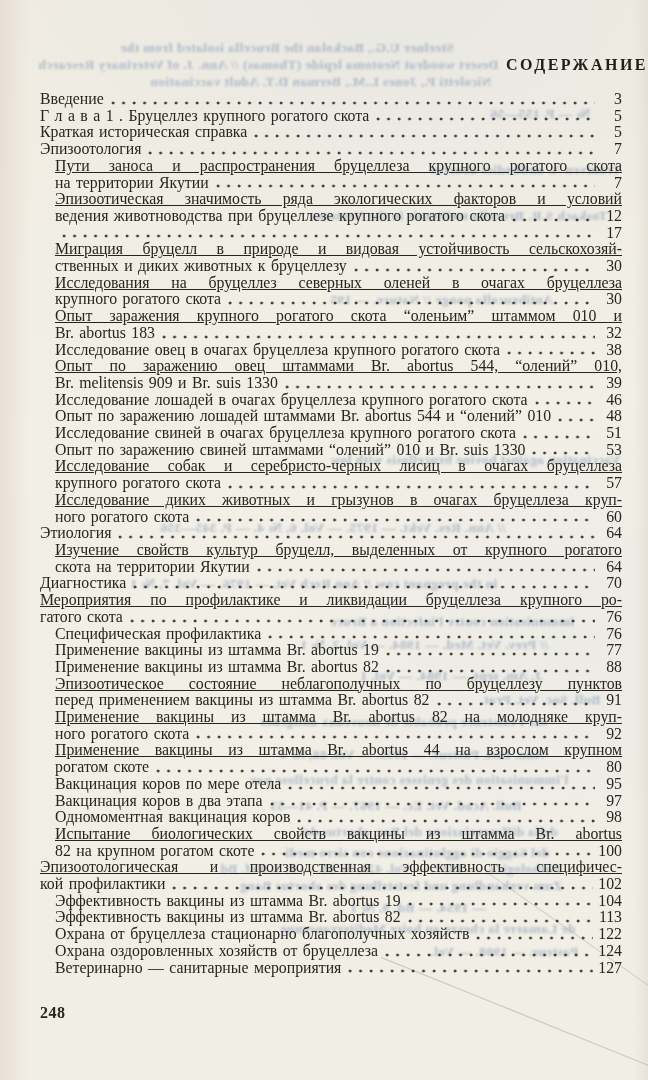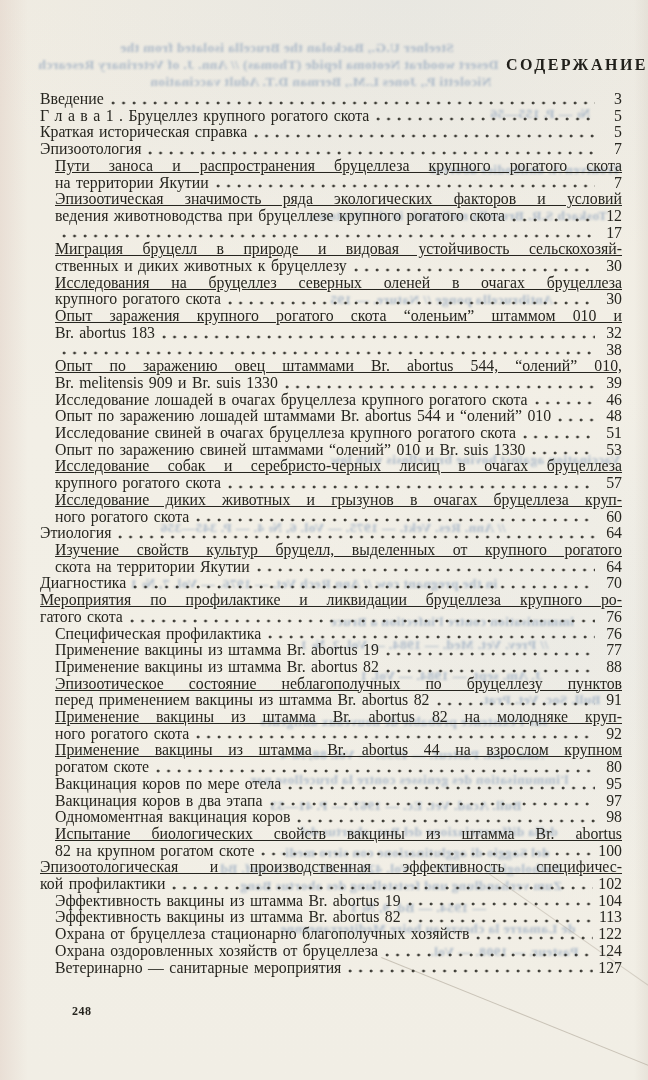--- a/index.html
+++ b/index.html
@@ -39,21 +39,21 @@
   .erow{display:flex;align-items:flex-end;}
   .etxt{white-space:nowrap;}
   .leader{
     flex:1 1 0;min-width:0;height:13px;margin:0 5px 1px 7px;
     background-image:radial-gradient(circle at 2px 9px, rgba(38,37,31,0.88) 1.25px, rgba(38,37,31,0) 1.7px);
     background-repeat:repeat-x;background-size:10.5px 13px;
   }
   .epg{white-space:nowrap;min-width:22px;text-align:right;}
   .folio{
     position:absolute;left:40px;top:1004px;z-index:2;
-    font-size:12px;font-weight:bold;color:#26251f;letter-spacing:0.5px;margin-left:32px;
+    font-size:16px;font-weight:bold;color:#26251f;letter-spacing:0.5px;
   }
   .scratch{
     position:absolute;left:370px;top:1015px;width:310px;height:1px;z-index:1;
     background:rgba(152,142,126,0.45);transform:rotate(22deg);
   }
   .scratch2{
     position:absolute;left:470px;top:930px;width:200px;height:1px;z-index:1;
     background:rgba(160,150,135,0.35);transform:rotate(35deg);
   }
 </style>
@@ -163,20 +163,21 @@
       <div class="entry ind1">
         <div class="eline">Опыт заражения крупного рогатого скота “оленьим” штаммом 010 и</div>
         <div class="erow">
           <span class="etxt">Br. abortus 183</span>
           <span class="leader"></span>
           <span class="epg">32</span>
         </div>
       </div>
       <div class="entry ind1">
         <div class="erow">
+          <span class="etxt">Исследование овец в очагах бруцеллеза крупного рогатого скота</span>
           <span class="leader"></span>
           <span class="epg">38</span>
         </div>
       </div>
       <div class="entry ind1">
         <div class="eline">Опыт по заражению овец штаммами Br. abortus 544, “олений” 010,</div>
         <div class="erow">
           <span class="etxt">Br. melitensis 909 и Br. suis 1330</span>
           <span class="leader"></span>
           <span class="epg">39</span>

